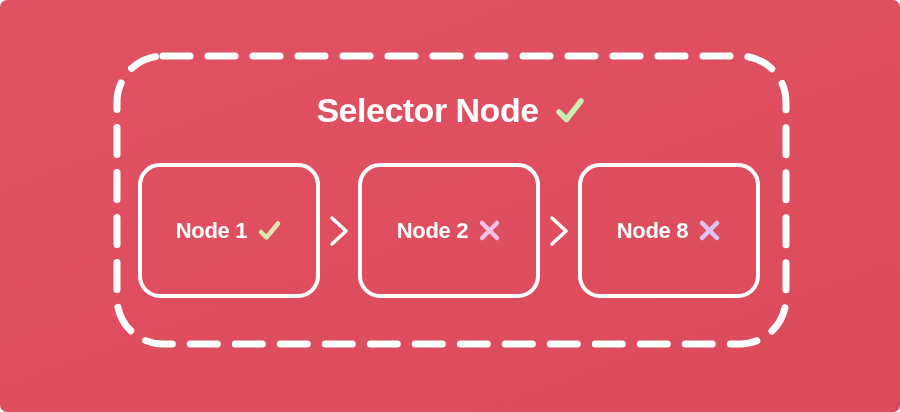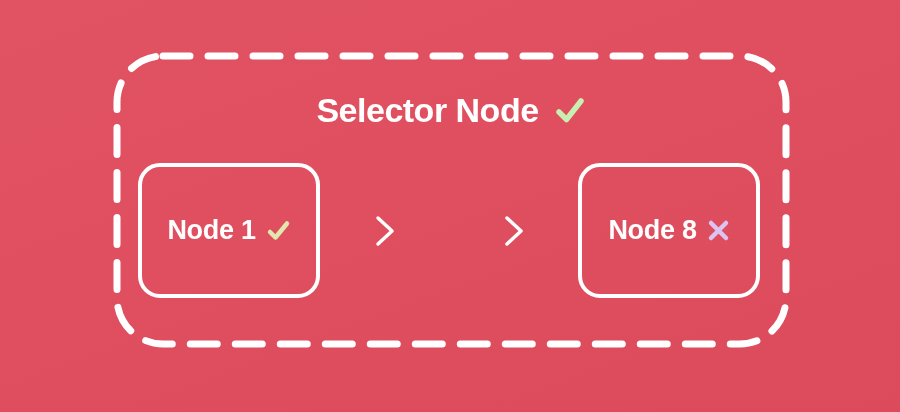--- a/index.html
+++ b/index.html
@@ -15,20 +15,21 @@
   * { margin: 0; padding: 0; box-sizing: border-box; }
   html, body {
     width: 900px; height: 412px;
     font-family: "Liberation Sans", "DejaVu Sans", sans-serif;
     overflow: hidden;
   }
   .canvas {
     position: relative;
     width: 900px; height: 412px;
     background: linear-gradient(160deg, var(--background-top) 0%, var(--background-bottom) 100%);
+    border-radius: 7px;
   }
   .group-border {
     position: absolute;
     left: 113px; top: 52px;
     width: 677px; height: 296px;
   }
   .title-row {
     position: absolute;
     left: 113px; top: 93px;
     width: 677px;
@@ -58,21 +59,21 @@
     border: 4px solid var(--border);
     border-radius: 22px;
     display: flex;
     align-items: center;
     justify-content: center;
     gap: 10px;
     background: transparent;
   }
   .node-label {
     color: var(--text);
-    font-size: 27px;
+    font-size: 22px;
     font-weight: 700;
     letter-spacing: -0.3px;
     line-height: 1;
     white-space: nowrap;
   }
   .separator {
     display: flex;
     align-items: center;
     justify-content: center;
     flex: 1 1 auto;
@@ -103,20 +104,26 @@
         <path d="M4 14 L9.5 19.5 L21 5.5" stroke="var(--node1-check)" stroke-width="4.5" stroke-linecap="round" stroke-linejoin="round"></path>
       </svg>
     </div>
 
     <div class="separator">
       <svg class="icon" width="22" height="38" viewBox="0 0 22 38" fill="none" xmlns="http://www.w3.org/2000/svg">
         <path d="M4 6 L18 19 L4 32" stroke="#ffffff" stroke-width="3.5" stroke-linecap="round" stroke-linejoin="round"></path>
       </svg>
     </div>
 
+    <div class="node-box">
+      <span class="node-label">Node 2</span>
+      <svg class="icon" width="23" height="23" viewBox="0 0 23 23" fill="none" xmlns="http://www.w3.org/2000/svg">
+        <path d="M4 4 L19 19 M19 4 L4 19" stroke="var(--node2-cross)" stroke-width="4.5" stroke-linecap="round"></path>
+      </svg>
+    </div>
 
     <div class="separator">
       <svg class="icon" width="22" height="38" viewBox="0 0 22 38" fill="none" xmlns="http://www.w3.org/2000/svg">
         <path d="M4 6 L18 19 L4 32" stroke="#ffffff" stroke-width="3.5" stroke-linecap="round" stroke-linejoin="round"></path>
       </svg>
     </div>
 
     <div class="node-box">
       <span class="node-label">Node 8</span>
       <svg class="icon" width="23" height="23" viewBox="0 0 23 23" fill="none" xmlns="http://www.w3.org/2000/svg">

